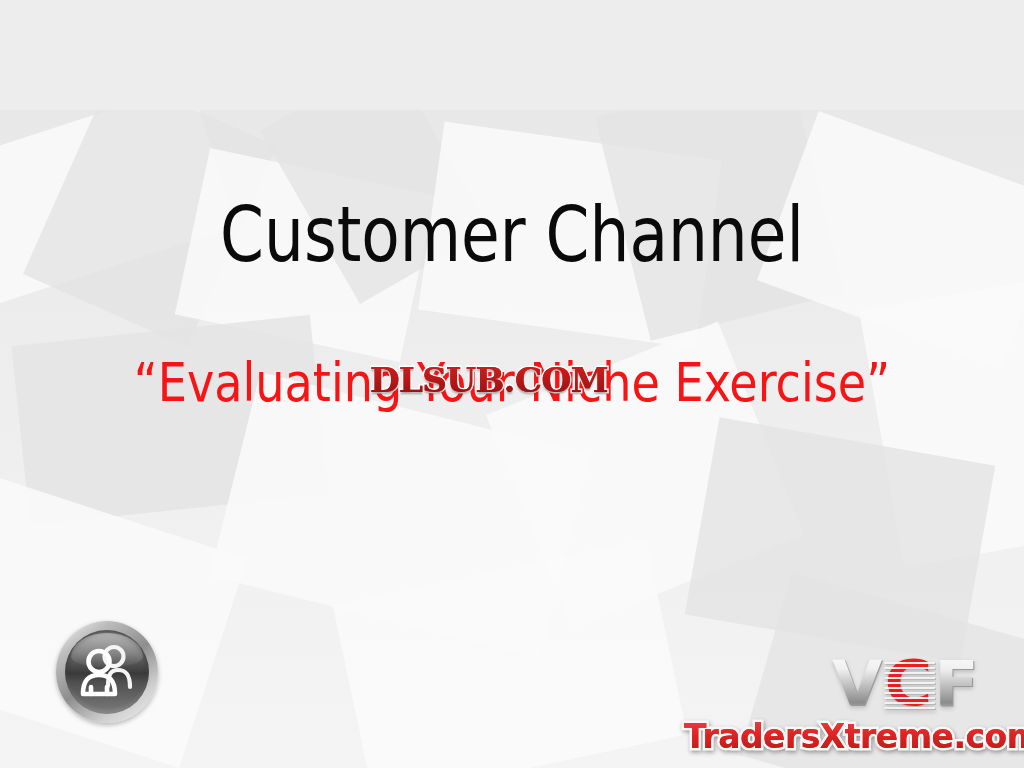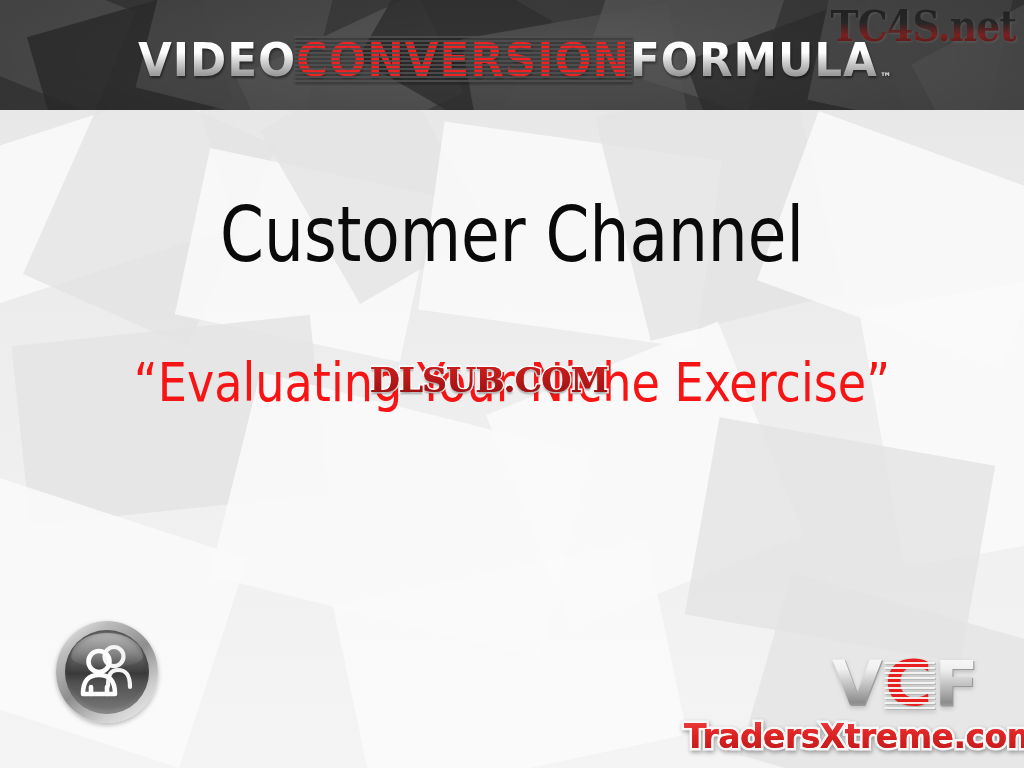--- a/index.html
+++ b/index.html
@@ -293,42 +293,20 @@
     <div class="shard" style="left:880px;top:180px;width:220px;height:260px;transform:rotate(-10deg);"></div>
     <div class="shard d" style="left:20px;top:220px;width:300px;height:180px;transform:rotate(-6deg);"></div>
     <div class="shard" style="left:230px;top:300px;width:340px;height:210px;transform:rotate(14deg);"></div>
     <div class="shard" style="left:520px;top:250px;width:250px;height:230px;transform:rotate(-22deg);"></div>
     <div class="shard d" style="left:700px;top:330px;width:280px;height:200px;transform:rotate(10deg);"></div>
     <div class="shard" style="left:-60px;top:400px;width:280px;height:220px;transform:rotate(18deg);"></div>
     <div class="shard" style="left:350px;top:460px;width:320px;height:200px;transform:rotate(-12deg);"></div>
     <div class="shard d" style="left:760px;top:500px;width:300px;height:190px;transform:rotate(16deg);"></div>
   </div>
 
-  <div class="header">
-    <div class="hshard lite" style="left:-30px;top:-20px;width:150px;height:110px;transform:rotate(22deg);"></div>
-    <div class="hshard dark" style="left:40px;top:10px;width:180px;height:120px;transform:rotate(-16deg);"></div>
-    <div class="hshard" style="left:150px;top:-30px;width:170px;height:140px;transform:rotate(14deg);"></div>
-    <div class="hshard lite" style="left:250px;top:30px;width:200px;height:110px;transform:rotate(-25deg);"></div>
-    <div class="hshard dark" style="left:380px;top:-25px;width:150px;height:130px;transform:rotate(30deg);"></div>
-    <div class="hshard" style="left:470px;top:20px;width:210px;height:120px;transform:rotate(-10deg);"></div>
-    <div class="hshard lite" style="left:600px;top:-30px;width:170px;height:120px;transform:rotate(18deg);"></div>
-    <div class="hshard dark" style="left:700px;top:25px;width:190px;height:120px;transform:rotate(-20deg);"></div>
-    <div class="hshard" style="left:820px;top:-20px;width:180px;height:140px;transform:rotate(12deg);"></div>
-    <div class="hshard lite" style="left:930px;top:20px;width:160px;height:120px;transform:rotate(-28deg);"></div>
-    <div class="header-vignette"></div>
-
-    <div class="wordmark">
-      <span class="wm-silver">VIDEO</span>
-      <span class="wm-red">CONVERSION</span>
-      <span class="wm-silver">FORMULA</span>
-      <span class="wm-tm">™</span>
-    </div>
-
-    <div class="tc4s">TC4S.net</div>
-  </div>
 
   <div class="title">Customer Channel</div>
 
   <div class="subtitle">“Evaluating Your Niche Exercise”</div>
 
   <div class="watermark">
     <span>DLSUB.COM</span>
     <span class="inner">DLSUB.COM</span>
   </div>
 

